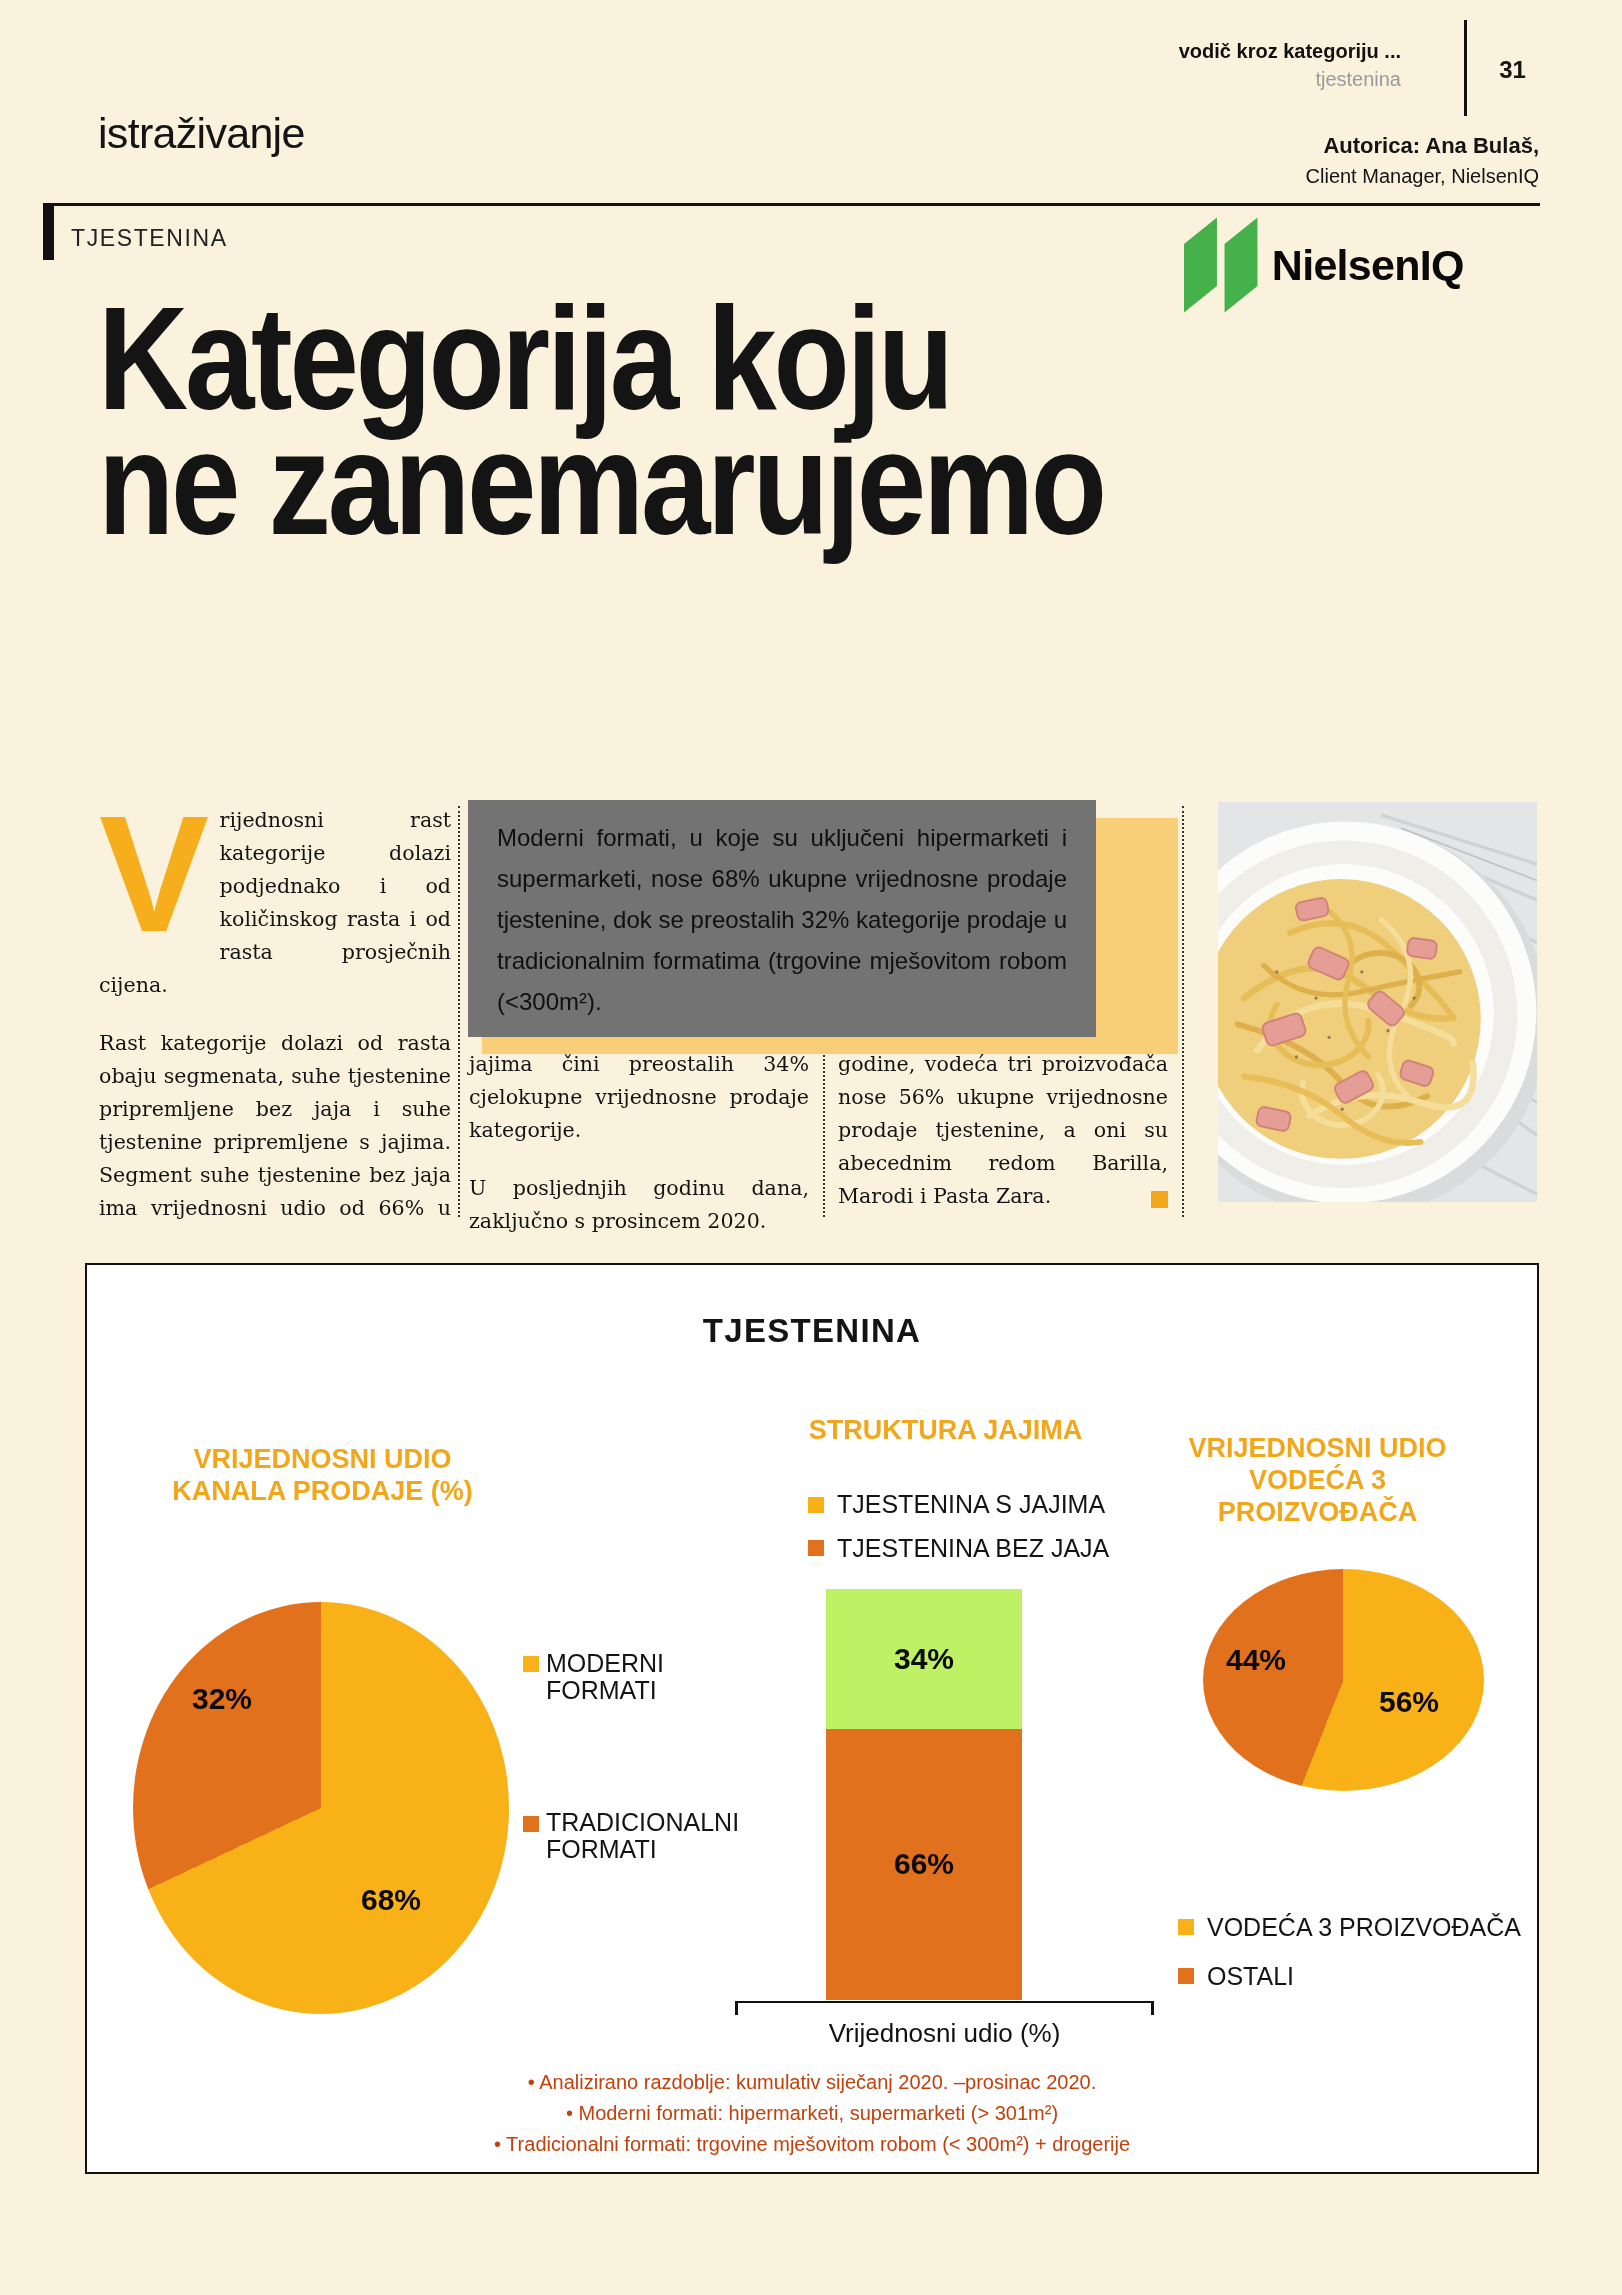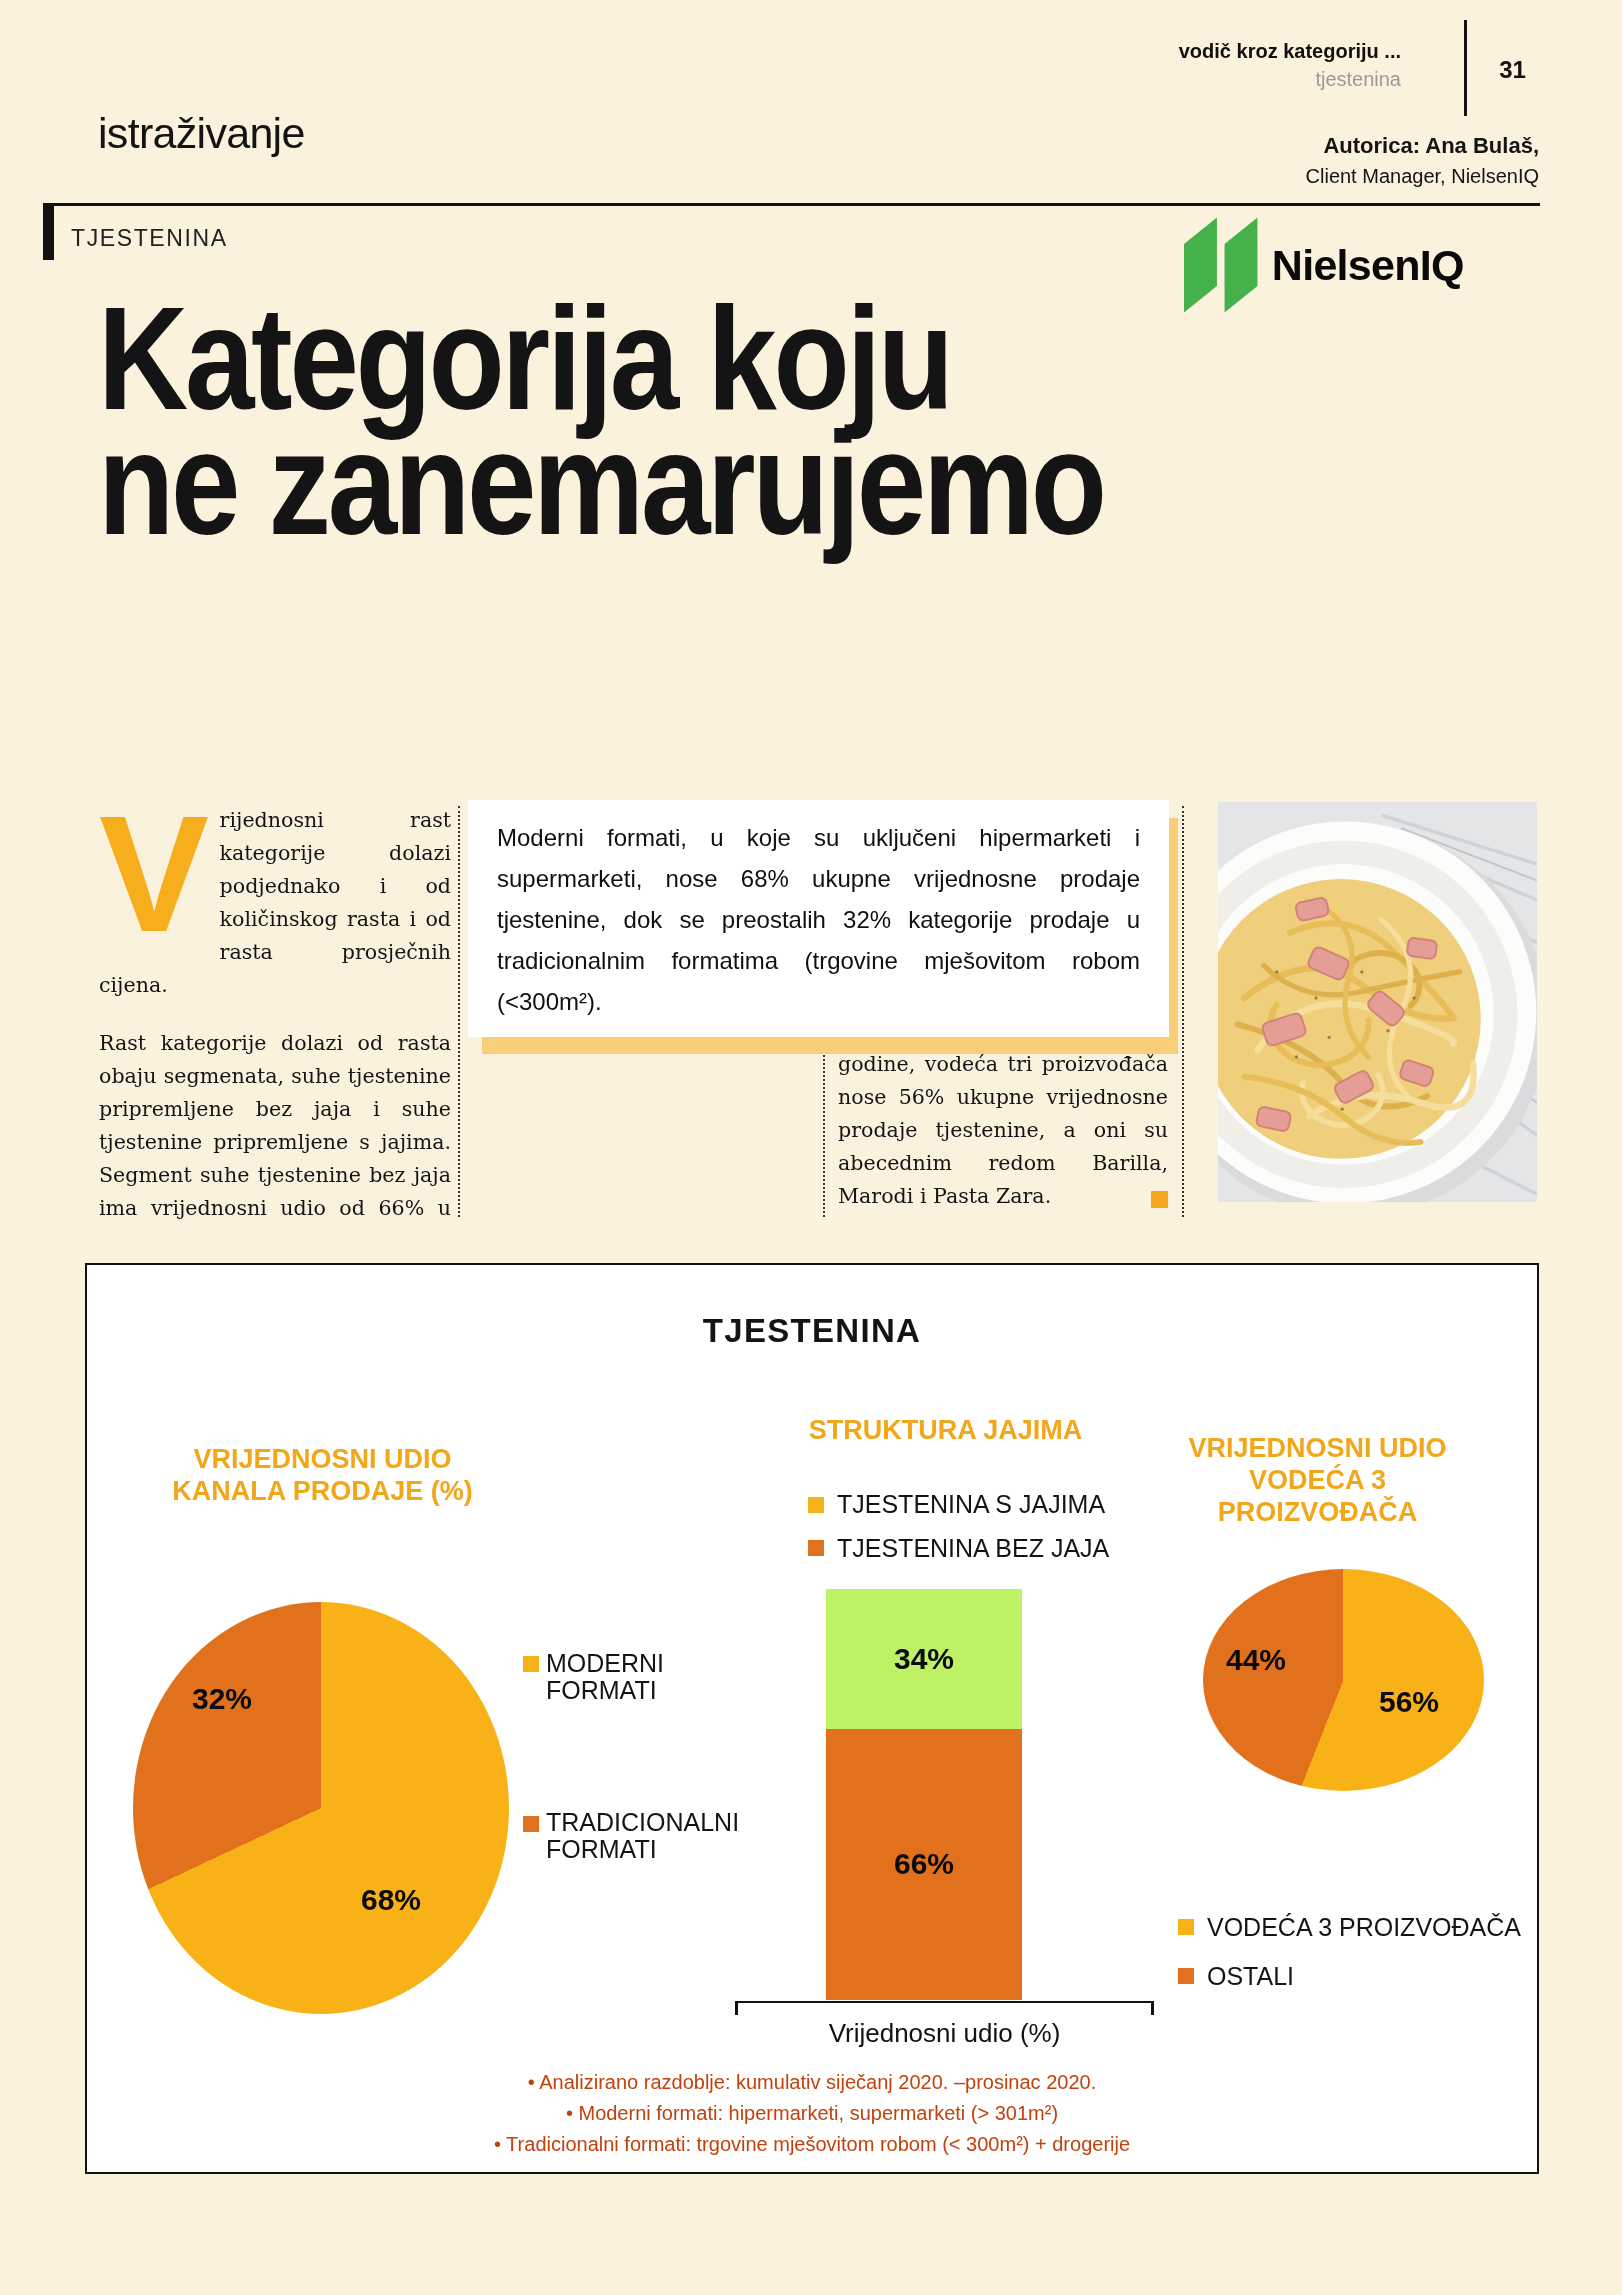--- a/index.html
+++ b/index.html
@@ -34,21 +34,21 @@
       text-align:justify;color:#141414;}
   .col1{left:99px;top:804px;width:352px;height:419px;overflow:hidden;}
   .col2{left:469px;top:1048px;width:340px;}
   .col3{left:838px;top:1048px;width:330px;}
   .p2{margin-top:25px;}
   .dropcap{float:left;font-family:"Liberation Sans",sans-serif;font-weight:700;
       font-size:165px;line-height:133px;color:#F6AE1D;margin:3.9px 10.5px 0 0;}
   .sep{border-left:2px dotted #333;width:0;height:411px;top:806px;}
   
   .hi-shadow{left:482px;top:818px;width:696px;height:236px;background:#F9CE79;}
-  .hi-box{left:468px;top:800px;width:701px;height:237px;background:#ffffff;
+  .hi-box{left:468px;top:800px;width:628px;height:237px;background:#737373;
       padding:17px 29px 0 29px;box-sizing:border-box;}
   .hi-box .t{font-size:24px;line-height:41px;text-align:justify;color:#101010;}
   
   .chartbox{left:85px;top:1263px;width:1454px;height:911px;background:#fff;
       border:2px solid #111;box-sizing:border-box;}
   .cb-title{left:0;right:0;top:47px;text-align:center;font-size:33px;font-weight:800;
       letter-spacing:1.3px;}
   .ytitle{color:#F2A71B;font-weight:700;font-size:27px;line-height:32px;text-align:center;}
   .pct{font-size:30px;font-weight:700;color:#0b0b0b;}
   .legend-sq{width:15.7px;height:15.7px;display:inline-block;}
@@ -108,20 +108,24 @@
 
   <div class="abs sep" style="left:458px;"></div>
   <div class="abs sep" style="left:823px;"></div>
   <div class="abs sep" style="left:1182px;"></div>
 
   <div class="abs hi-shadow"></div>
   <div class="abs hi-box">
     <div class="t">Moderni formati, u koje su uključeni hipermarketi i supermarketi, nose 68% ukupne vrijednosne prodaje tjestenine, dok se preostalih 32% kategorije prodaje u tradicionalnim formatima (trgovine mješovitom robom (&lt;300m²).</div>
   </div>
 
+  <div class="abs col2 bodytext">
+    <p style="margin:0;"><span>jajima čini preostalih 34% cjelokupne vrijednosne prodaje kategorije.</span></p>
+    <p class="p2" style="margin-bottom:0;"><span>U posljednjih godinu dana, zaključno s prosincem 2020.</span></p>
+  </div>
 
   <div class="abs col3 bodytext" style="position:absolute;">
     <p style="margin:0;position:relative;">
       <span>godine, vodeća tri proizvođača nose 56% ukupne vrijednosne prodaje tjestenine, a oni su abecednim redom Barilla, Marodi i Pasta Zara.</span>
       <span style="position:absolute;right:0;bottom:5.2px;width:17px;height:17px;background:#F2A71B;display:inline-block;"></span>
     </p>
   </div>
 
   <svg class="abs" style="left:1218px;top:802px;" width="319" height="400" viewBox="0 0 488 612">
     <rect x="0" y="0" width="488" height="612" fill="#E3E5E7"></rect>

